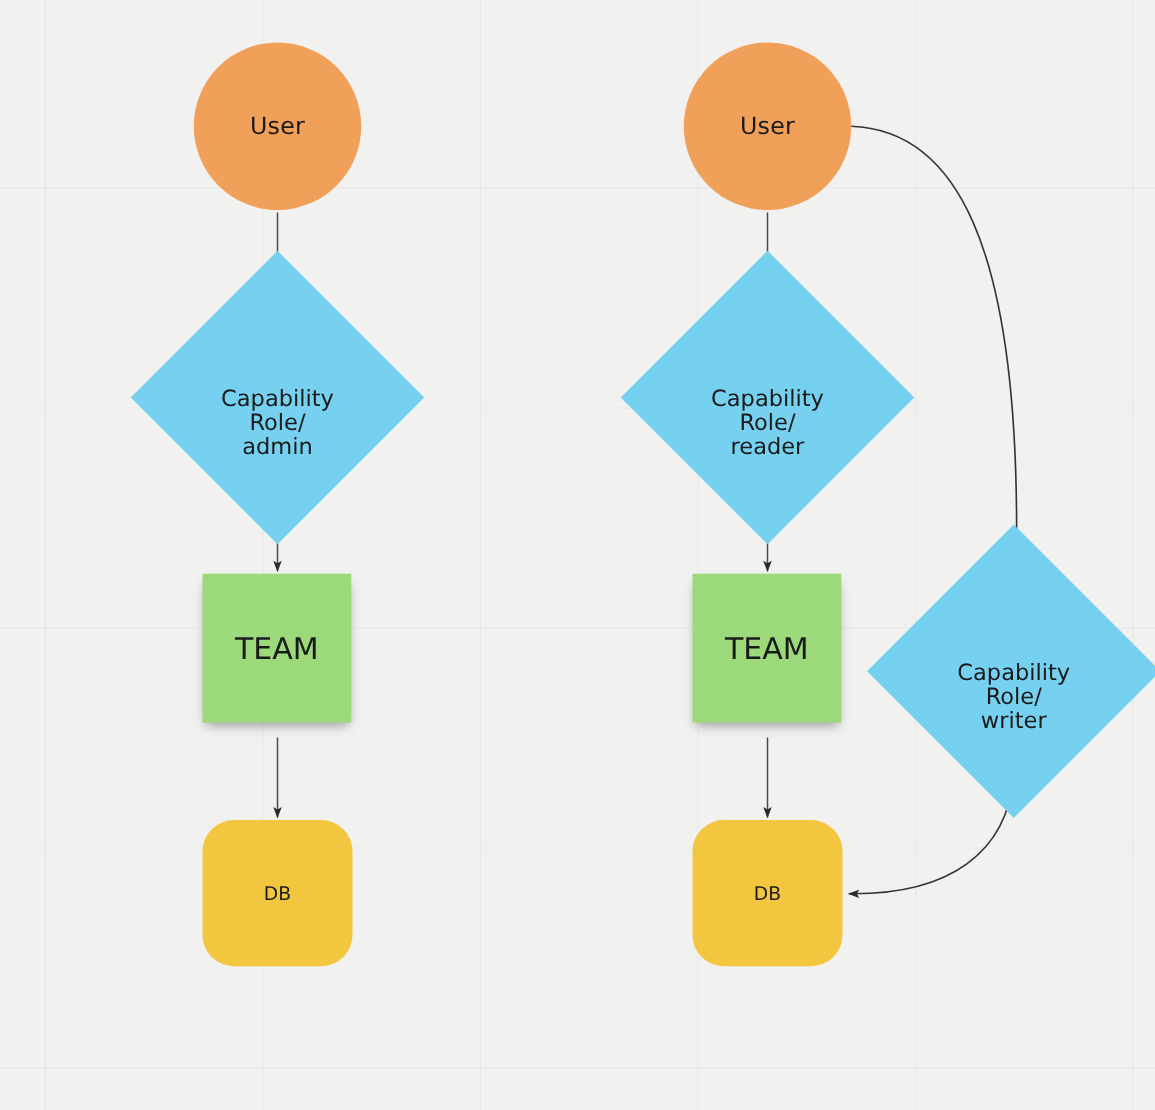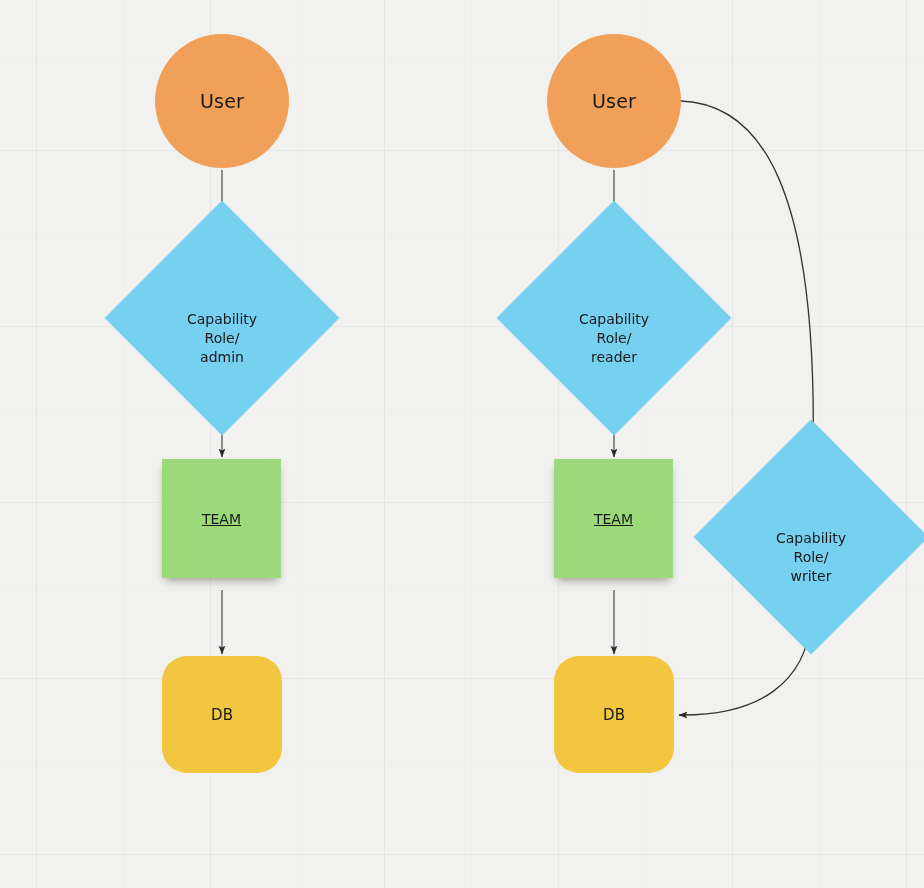--- a/index.html
+++ b/index.html
@@ -44,43 +44,42 @@
     box-sizing: border-box;
   }
   .node-user {
     border-radius: 50%;
     background: #f0a058;
     font-size: 19px;
     letter-spacing: 0.2px;
   }
   .node-team {
     background: #9bd97a;
-    font-size: 14px;
+    font-size: 24px;
     box-shadow: 0 5px 9px -3px rgba(0,0,0,0.38);
-    text-decoration: underline;
   }
   .node-db {
     background: #f2c63e;
     border-radius: 25px;
     font-size: 15px;
   }
   .node-cap {
     background: transparent;
     font-size: 0;
   }
   .diamond-shape {
     position: absolute;
     inset: 0;
     background: #76d0f0;
     transform: rotate(45deg);
   }
   .cap-label {
     position: relative;
     z-index: 2;
-    font-size: 14px;
+    font-size: 18px;
     line-height: 19px;
     color: #1a1a1a;
     white-space: pre-line;
     margin-top: 40px;
   }
   svg.edges {
     position: absolute;
     left: 0;
     top: 0;
     width: 924px;

